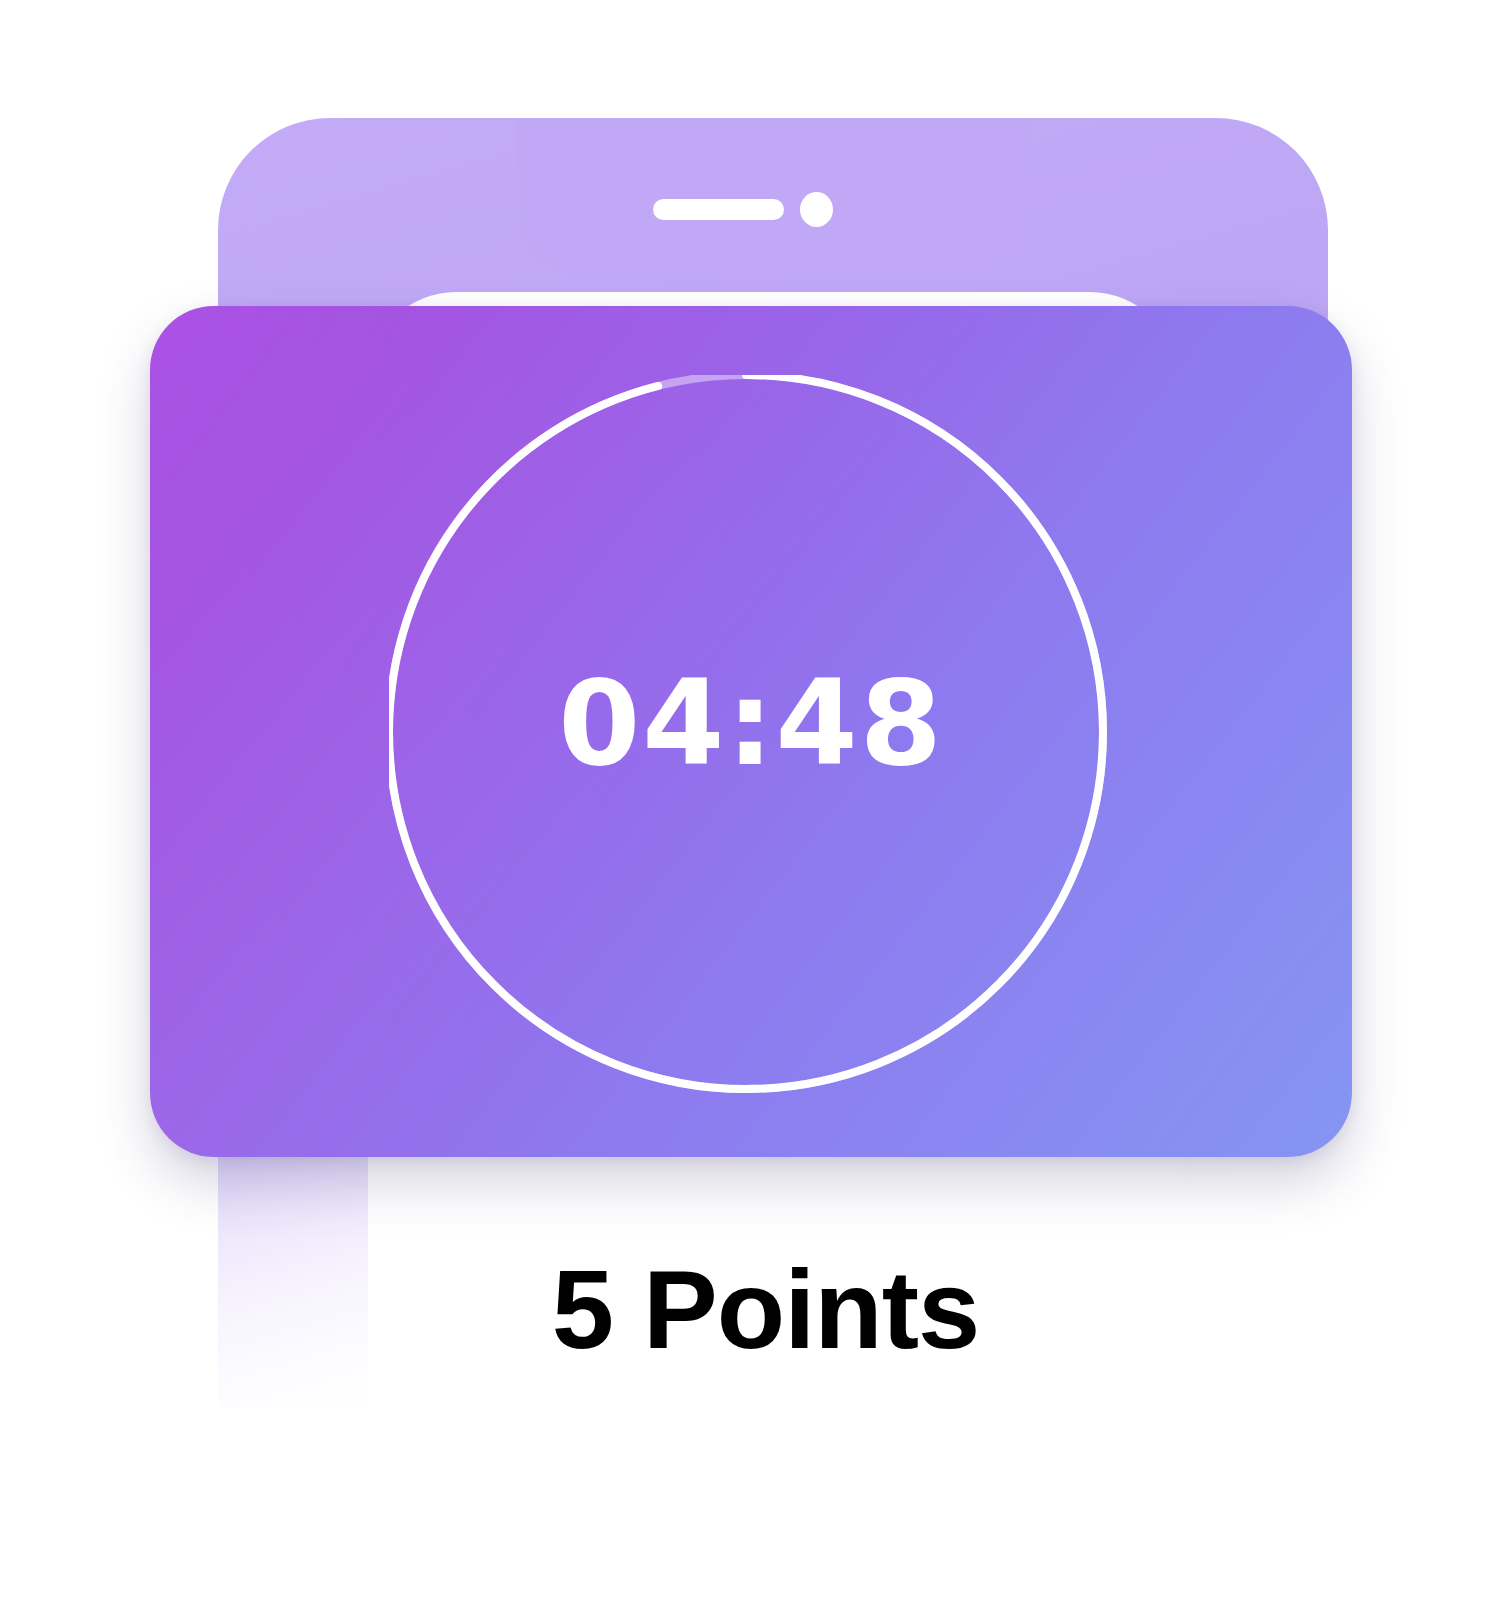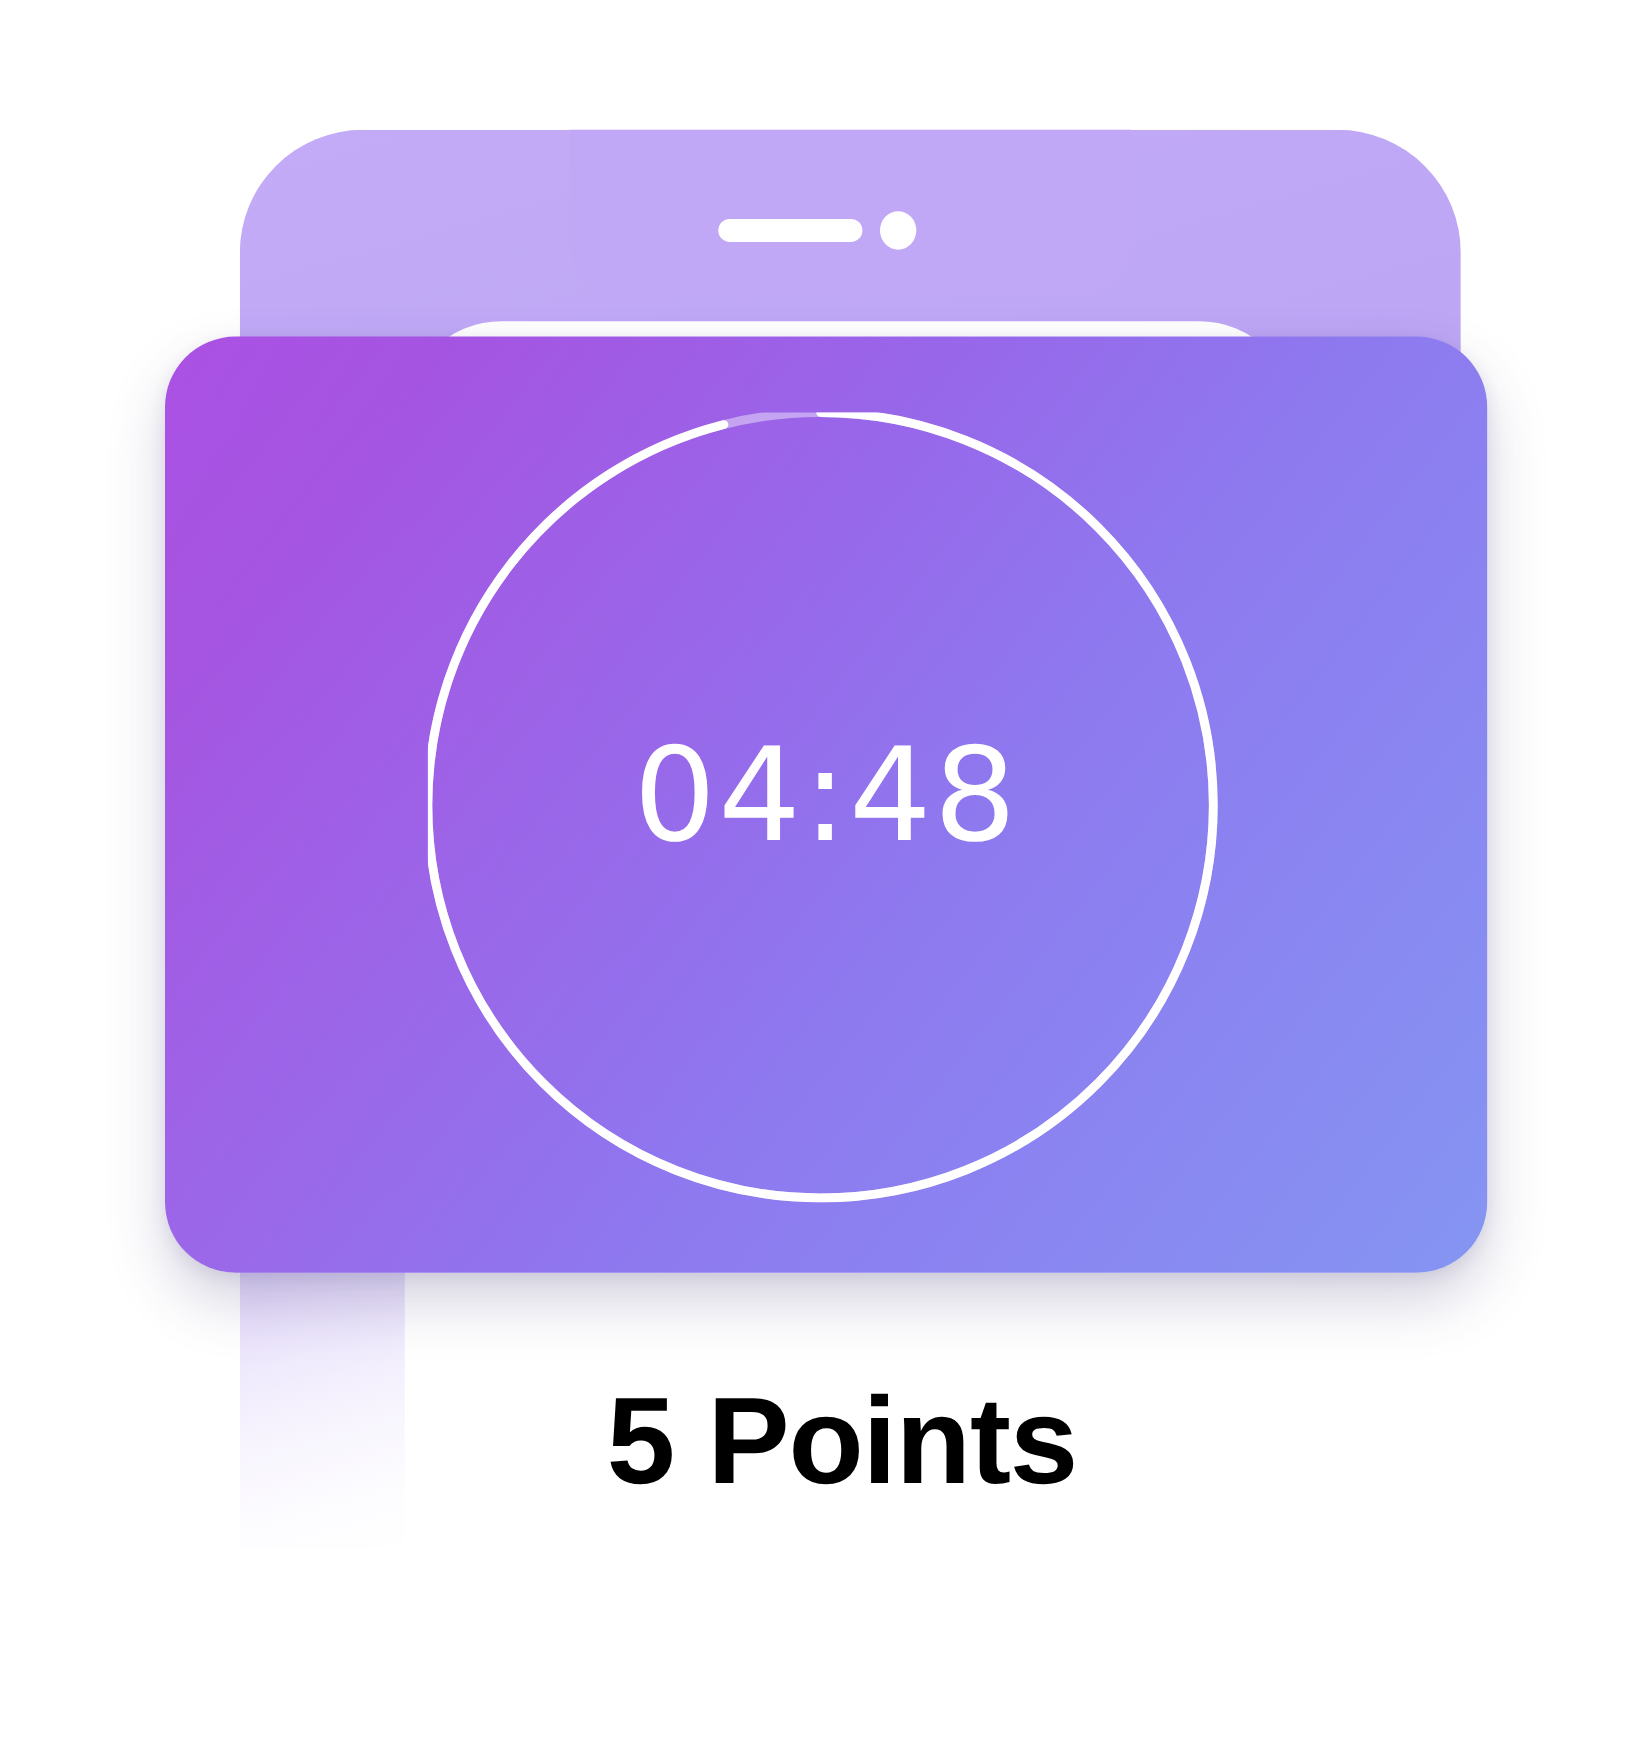--- a/index.html
+++ b/index.html
@@ -91,21 +91,21 @@
 
   
   .timer-readout {
     position: absolute;
     left: 0;
     right: 0;
     top: 358px;
     text-align: center;
     color: #ffffff;
     font-family: "DejaVu Sans", sans-serif;
-    font-weight: 400;
+    font-weight: 700;
     font-size: 118px;
     letter-spacing: 2px;
     line-height: 1;
     white-space: nowrap;
   }
 
   
   .caption {
     position: absolute;
     left: 0;

